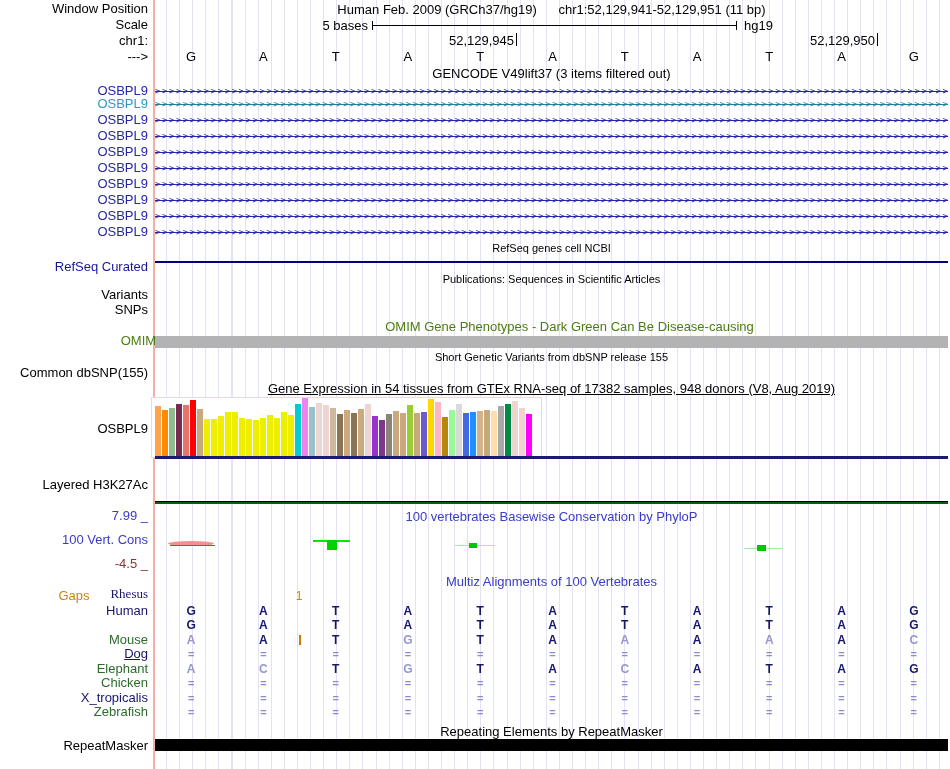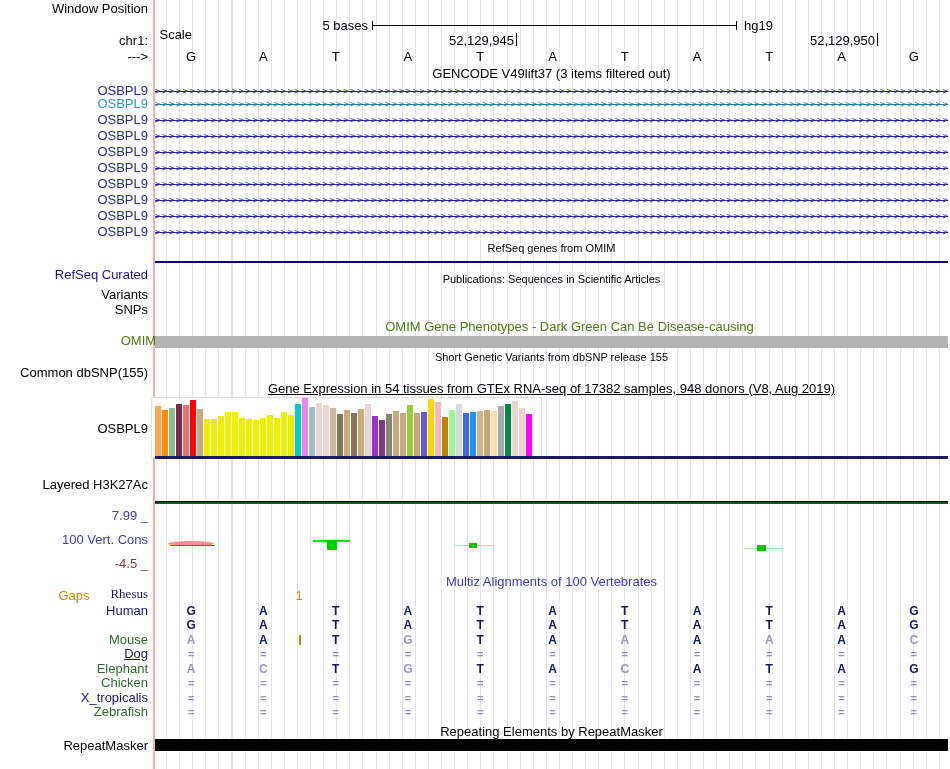--- a/index.html
+++ b/index.html
@@ -37,40 +37,44 @@
 </style>
 </head>
 <body>
 
 <div id="stage">
 
   <div class="grid"></div>
   <div class="pink-line"></div>
 
   <div class="gutter" style="top:2px;">Window Position</div>
-
-  <div class="gutter" style="top:28px;padding-left:44px;">Scale</div>
+  <div class="hdr">
+    <span>Human Feb. 2009 (GRCh37/hg19)</span>
+    <span>chr1:52,129,941-52,129,951 (11 bp)</span>
+  </div>
+
+  <div class="gutter" style="top:18px;">Scale</div>
   <div class="abs" style="left:268px;top:18px;width:100px;text-align:right;">5 bases</div>
   <div class="abs" style="left:372px;top:25px;width:365px;height:1px;background:#000;"></div>
   <div class="abs" style="left:372px;top:21px;width:1px;height:9px;background:#000;"></div>
   <div class="abs" style="left:736px;top:21px;width:1px;height:9px;background:#000;"></div>
   <div class="abs" style="left:744px;top:18px;">hg19</div>
 
   <div class="gutter" style="top:34px;">chr1:</div>
   <div class="abs" style="left:406px;top:33px;width:108px;text-align:right;">52,129,945</div>
   <div class="abs" style="left:516px;top:33px;width:1px;height:13px;background:#000;"></div>
   <div class="abs" style="left:767px;top:33px;width:108px;text-align:right;">52,129,950</div>
   <div class="abs" style="left:877px;top:33px;width:1px;height:13px;background:#000;"></div>
 
   <div class="gutter" style="top:50px;">---&gt;</div>
 
   <div class="title" style="top:67px;">GENCODE V49lift37 (3 items filtered out)</div>
 
-  <div class="title small" style="top:243px;">RefSeq genes from OMIM</div>
-  <div class="gutter c-refseq" style="top:268px;">RefSeq Curated</div>
+  <div class="title small" style="top:243px;">RefSeq genes cell NCBI</div>
+  <div class="gutter c-refseq" style="top:260px;">RefSeq Curated</div>
   <div class="abs" style="left:155px;top:261px;width:793px;height:2px;background:#000080;"></div>
 
   <div class="title small" style="top:274px;">Publications: Sequences in Scientific Articles</div>
   <div class="gutter" style="top:288px;">Variants</div>
   <div class="gutter" style="top:303px;">SNPs</div>
 
   <div class="title c-green" style="top:320px;">OMIM Gene Phenotypes - Dark Green Can Be Disease-causing</div>
   <div class="gutter c-green" style="top:334px;margin-left:32px;">OMIM Genes</div>
   <div class="abs" style="left:155px;top:336px;width:793px;height:12px;background:#B3B3B3;"></div>
 
@@ -80,20 +84,21 @@
   <div class="title" style="top:382px;text-decoration:underline;">Gene Expression in 54 tissues from GTEx RNA-seq of 17382 samples, 948 donors (V8, Aug 2019)</div>
   <div class="abs" style="left:151px;top:397px;width:389px;height:59px;background:#fff;border:1px solid #F0D8D8;"></div>
   <div class="gutter" style="top:422px;">OSBPL9</div>
 
   <div class="abs" style="left:155px;top:456px;width:793px;height:3px;background:#1A1A70;"></div>
 
   <div class="gutter" style="top:478px;">Layered H3K27Ac</div>
   <div class="abs" style="left:155px;top:501px;width:793px;height:1px;background:#000;"></div>
   <div class="abs" style="left:155px;top:502px;width:793px;height:2px;background:#006400;"></div>
 
+  <div class="title c-blue" style="top:510px;">100 vertebrates Basewise Conservation by PhyloP</div>
   <div class="gutter c-blue" style="top:509px;">7.99 _</div>
   <div class="gutter c-blue" style="top:533px;">100 Vert. Cons</div>
   <div class="gutter c-maroon" style="top:557px;">-4.5 _</div>
   <div class="abs" style="left:168px;top:541px;width:46px;height:5px;background:#F49090;border-radius:50%;"></div>
   <div class="abs" style="left:170px;top:545px;width:45px;height:1px;background:#5555E8;"></div>
   <div class="abs" style="left:313px;top:540px;width:37px;height:2px;background:#00E800;"></div>
   <div class="abs" style="left:327px;top:540px;width:10px;height:10px;background:#00D000;"></div>
   <div class="abs" style="left:455px;top:545px;width:40px;height:1px;background:#A0EFA0;"></div>
   <div class="abs" style="left:469px;top:543px;width:8px;height:5px;background:#00C800;"></div>
   <div class="abs" style="left:744px;top:548px;width:38px;height:1px;background:#A0EFA0;"></div>

